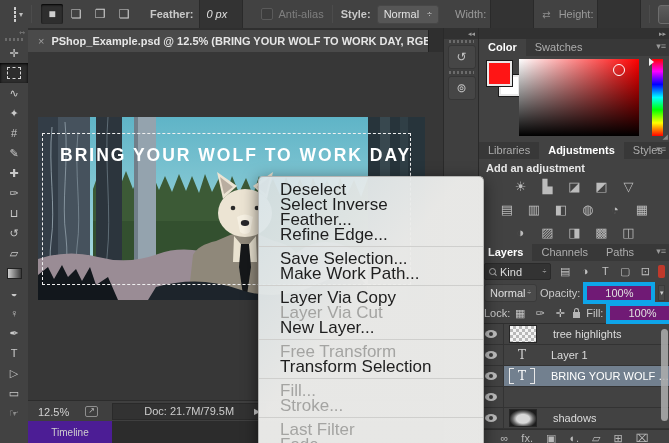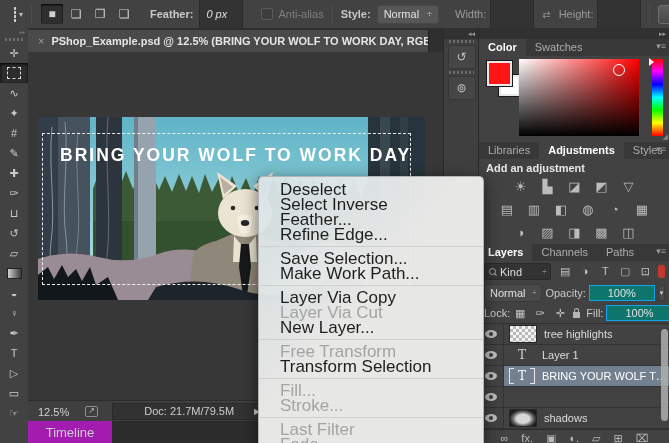--- a/index.html
+++ b/index.html
@@ -42,21 +42,21 @@
   #ants{left:14px;top:81px;width:367px;height:150px;border:1px dashed #f0f0f0;pointer-events:none;}
   
   #status-bar{left:28px;top:400px;width:415px;height:21px;background:#3f3f3f;border-top:1px solid #2c2c2c;
     display:flex;align-items:center;font-size:11px;color:#d2d2d2;}
   #doc-field{background:#323232;border:1px solid #2a2a2a;height:15px;line-height:15px;width:152px;
     text-align:center;color:#cdcdcd;position:relative;margin-left:14px;}
   #doc-field .play{position:absolute;right:5px;top:0;font-size:8px;color:#cfcfcf;}
   #export-ico{margin-left:16px;color:#b5b5b5;font-size:10px;border:1px solid #8e8e8e;border-radius:2px;
     width:11px;height:9px;line-height:8px;text-align:center;font-size:8px;}
   #timeline-strip{left:28px;top:421px;width:415px;height:22px;background:#2c2c2c;}
-  #timeline-tab{width:84px;height:22px;background:#a21caf;color:#cfcfcf;font-size:13px;display:flex;
+  #timeline-tab{width:84px;height:22px;background:#4c1d95;color:#cfcfcf;font-size:10px;display:flex;
     align-items:center;justify-content:center;}
   
   #narrow-dock{left:443px;top:28px;width:35px;height:415px;background:#3f3f3f;border-left:1px solid #2a2a2a;}
   #narrow-head{height:11px;background:#313131;color:#9a9a9a;font-size:7px;text-align:right;line-height:11px;padding-right:4px;}
   .dock-btn{width:26px;height:22px;margin:1px auto 2px auto;background:#464646;border:1px solid #373737;border-radius:3px;
     display:flex;align-items:center;justify-content:center;color:#c2c2c2;font-size:12px;}
   
   #right-dock{left:478px;top:28px;width:191px;height:415px;background:#424242;border-left:1px solid #2a2a2a;}
   #rd-head{height:11px;background:#313131;color:#9a9a9a;font-size:7px;text-align:right;line-height:11px;padding-right:4px;}
   .tabrow{height:17px;background:#383838;display:flex;align-items:flex-start;font-size:11px;color:#adadad;position:relative;}
@@ -84,33 +84,33 @@
   #filter-row{height:21px;}
   #kind-box{background:#333;border:1px solid #2a2a2a;border-radius:2px;height:15px;display:flex;align-items:center;
     gap:4px;padding:0 4px;width:60px;color:#ddd;}
   .search-glyph{width:5px;height:5px;border:1px solid #aaa;border-radius:50%;position:relative;flex:0 0 auto;}
   .search-glyph::after{content:"";position:absolute;width:3px;height:1px;background:#aaa;transform:rotate(45deg);left:4px;top:5px;}
   .f-icon{color:#c0c0c0;font-size:11px;width:14px;text-align:center;}
   #filter-toggle{width:7px;height:13px;background:#c0392b;border-radius:2px;margin-left:3px;}
   #blend-row{height:21px;}
   #blend-box{background:#4a4a4a;border:1px solid #3a3a3a;border-radius:3px;height:16px;line-height:16px;
     padding:0 5px;width:100px;color:#e0e0e0;display:flex;justify-content:space-between;align-items:center;}
-  .mini-field{background:#0f766e;border:1px solid #0ea5e9;height:14px;line-height:14px;padding:0 18px;color:#e0e0e0;}
+  .mini-field{background:#701a75;border:4px solid #0ea5e9;height:14px;line-height:14px;padding:0 18px;color:#e0e0e0;}
   .mini-dd{background:#4a4a4a;border:1px solid #3a3a3a;width:11px;height:14px;color:#cfcfcf;font-size:7px;
     display:flex;align-items:center;justify-content:center;}
   #lock-row{height:20px;}
   .padlock{width:7px;height:6px;background:#b5b5b5;position:relative;display:inline-block;margin-top:4px;}
   .padlock::before{content:"";position:absolute;left:1px;top:-4px;width:3px;height:3px;border:1px solid #b5b5b5;
     border-bottom:none;border-radius:3px 3px 0 0;}
   #layers-list{border-top:1px solid #2f2f2f;}
   .layer-row{height:20px;display:flex;align-items:stretch;border-bottom:1px solid #333;font-size:11px;color:#dcdcdc;}
   .eye-cell{width:24px;border-right:1px solid #333;display:flex;align-items:center;justify-content:center;flex:0 0 auto;}
   .eye{width:12px;height:8px;background:#bdbdbd;border-radius:50%;position:relative;}
   .eye::after{content:"";position:absolute;left:4px;top:2px;width:4px;height:4px;background:#3c3c3c;border-radius:50%;}
-  .layer-main{flex:1;display:flex;align-items:center;gap:7px;padding-left:5px;overflow:hidden;}
+  .layer-main{flex:1;display:flex;align-items:center;gap:16px;padding-left:5px;overflow:hidden;}
   .layer-row.selected .layer-main{background:#72808f;color:#fff;}
   .thumb{width:26px;height:16px;flex:0 0 auto;display:flex;align-items:center;justify-content:center;}
   .thumb.checker{background-image:linear-gradient(45deg,#b9b9b9 25%,transparent 25%,transparent 75%,#b9b9b9 75%),
     linear-gradient(45deg,#b9b9b9 25%,#f4f4f4 25%,#f4f4f4 75%,#b9b9b9 75%);background-size:6px 6px;
     background-position:0 0,3px 3px;border:1px solid #272727;}
   .thumb.type{color:#d3d3d3;font-family:"DejaVu Serif",serif;font-size:12px;}
   .thumb.type-selected{color:#fff;font-family:"DejaVu Serif",serif;font-size:12px;position:relative;}
   .thumb.type-selected::before{content:"";position:absolute;left:0;top:0;bottom:0;width:4px;
     border:1px solid #e8e8e8;border-right:none;}
   .thumb.type-selected::after{content:"";position:absolute;right:0;top:0;bottom:0;width:4px;

